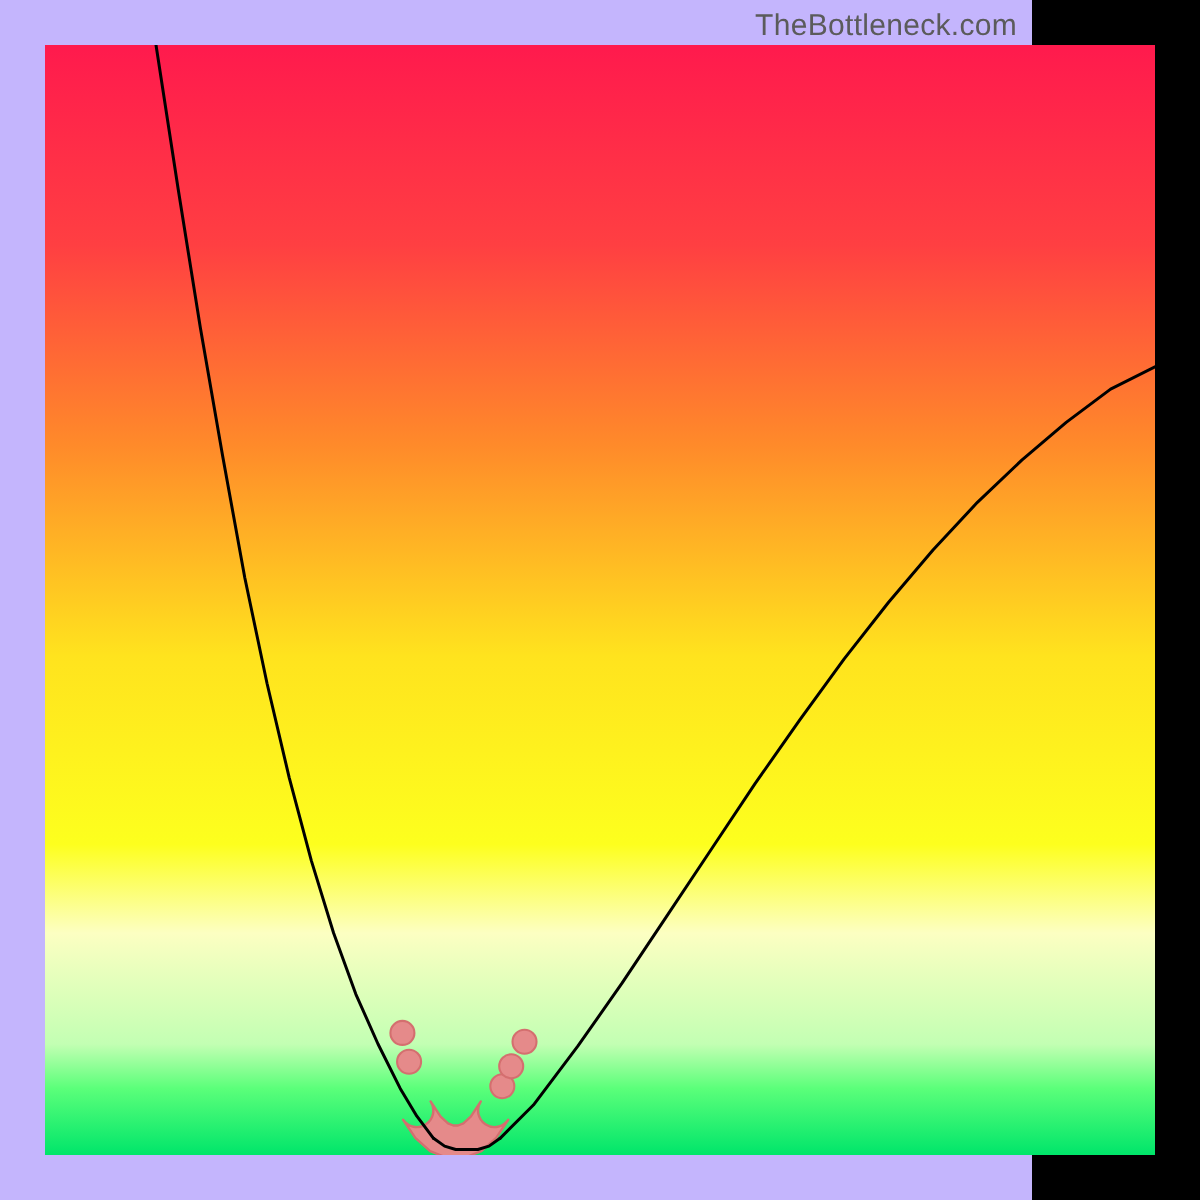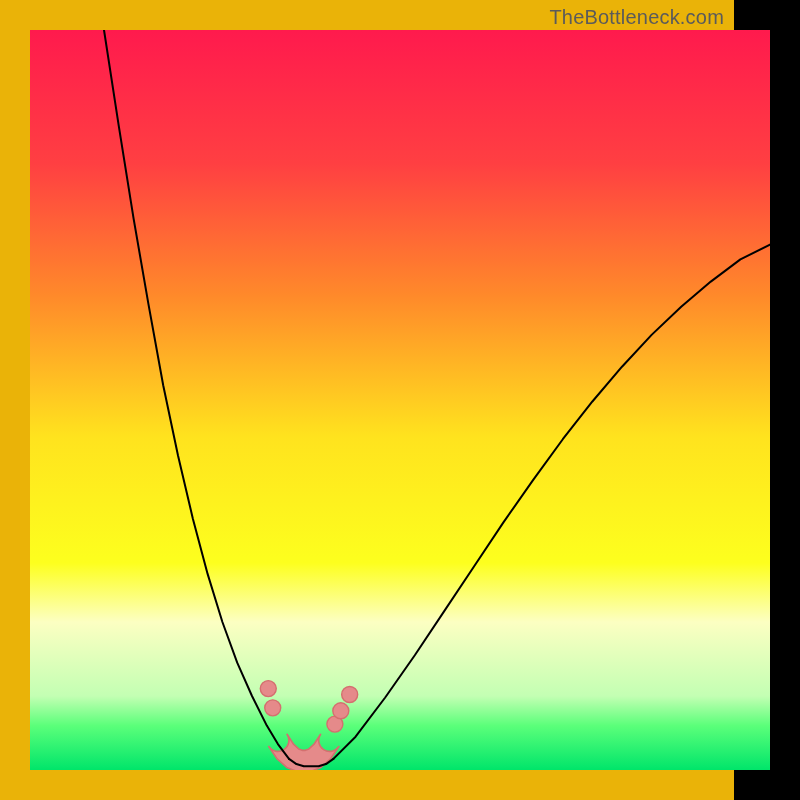--- a/index.html
+++ b/index.html
@@ -6,23 +6,22 @@
     margin: 0;
     padding: 0;
     width: 800px;
     height: 800px;
     overflow: hidden;
     background: #000;
   }
   .frame {
     width: 688px;
     height: 800px;
-    background: #eab308;
+    background: #c4b5fd;
     position: relative;
-    padding-left: 46px;
   }
   .watermark {
     position: absolute;
     top: 6px;
     right: 10px;
     font-family: Arial, Helvetica, sans-serif;
     font-size: 20px;
     color: #5b5b5b;
     letter-spacing: 0.2px;
     user-select: none;

